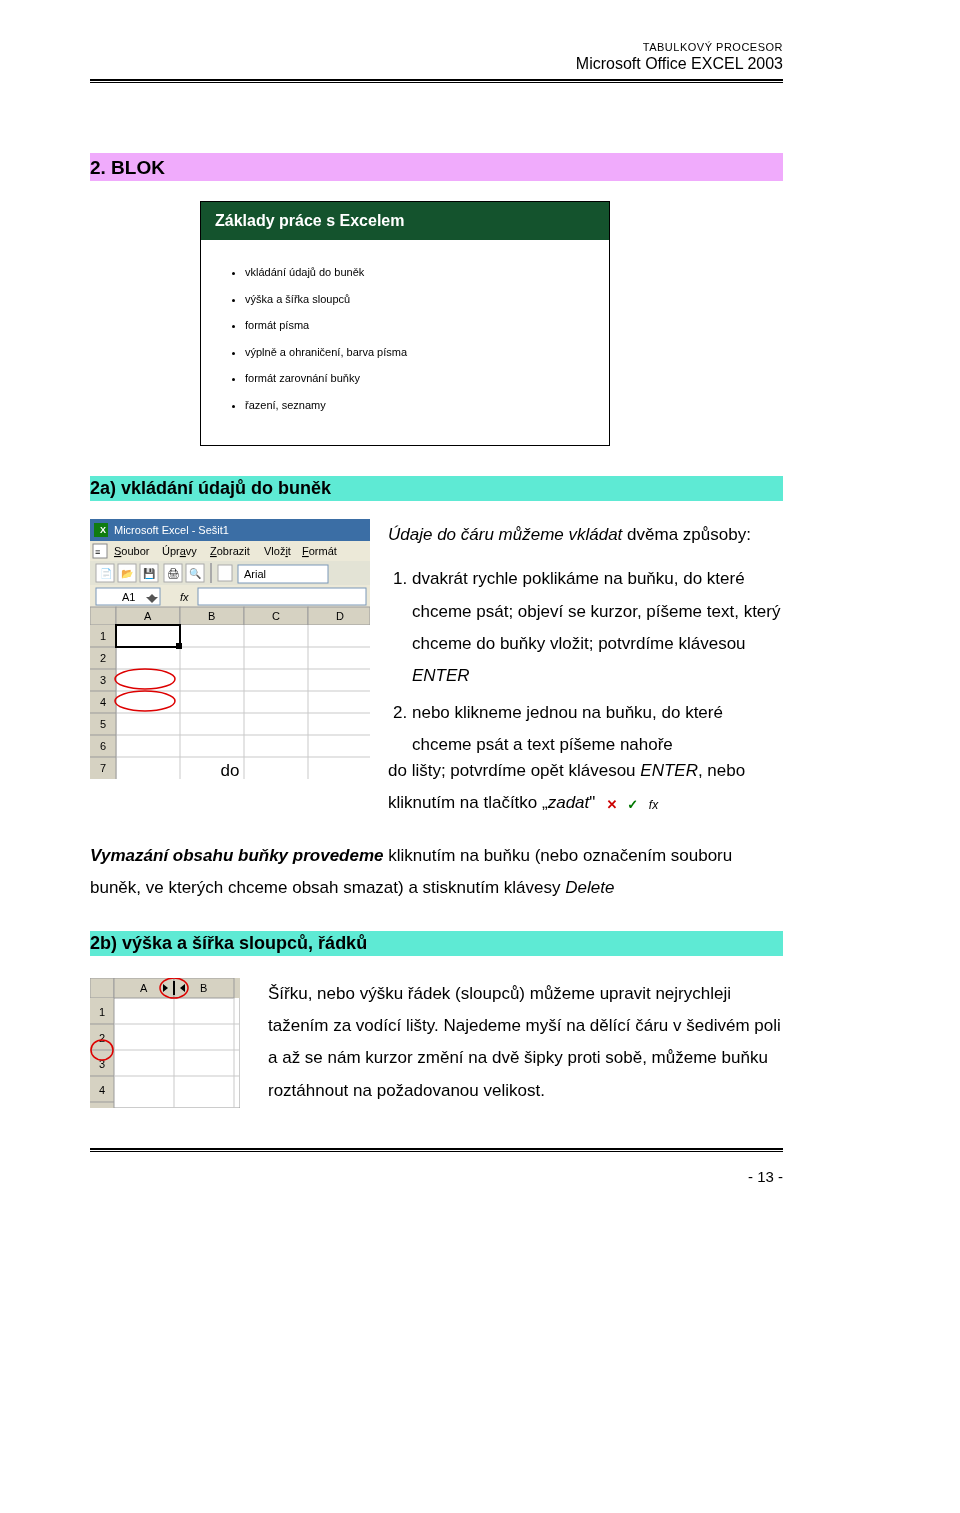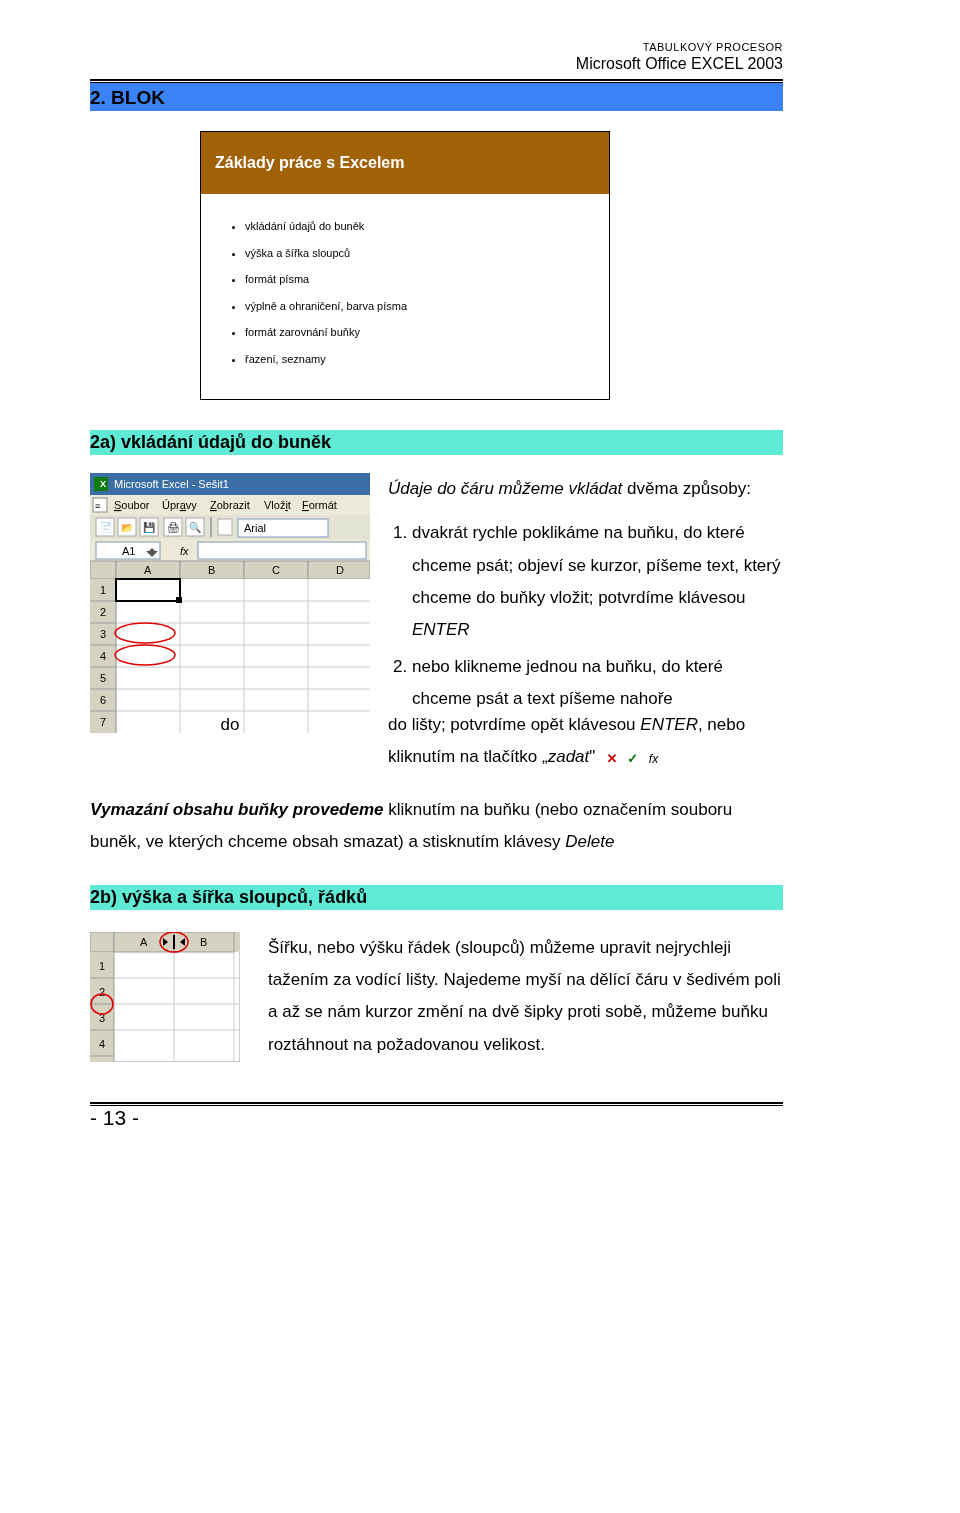--- a/index.html
+++ b/index.html
@@ -22,35 +22,36 @@
   }
   .hdr .l1 { letter-spacing: 0.5px; }
   .hdr .l2 { font-weight: normal; font-size: 16px; }
   .hdr-rule {
     margin-top: 4px;
     border-top: 2px solid #000;
     border-bottom: 1px solid #000;
     height: 4px;
   }
   .section-title {
-    background: #3b82f6;
+    margin-top: 70px;
+    background: #f0abfc;
     padding: 4px 10px 2px 0;
     font-weight: bold;
     font-size: 19px;
   }
   .box {
     margin: 20px 0 30px 110px;
     width: 410px;
     border: 1px solid #000;
   }
   .box-head {
-    background: #a16207;
+    background: #14532d;
     color: #fff;
     font-weight: bold;
-    padding: 22px 14px;
+    padding: 10px 14px;
     font-size: 16px;
   }
   .box-body {
     padding: 14px 14px 22px 14px;
   }
   .box-body ul {
     margin: 0;
     padding-left: 30px;
     font-size: 11px;
   }
@@ -95,23 +96,23 @@
     margin-top: 22px;
     margin-bottom: 30px;
   }
   .footer-rule {
     border-top: 2px solid #000;
     border-bottom: 1px solid #000;
     height: 4px;
     margin-top: 40px;
   }
   .pgnum {
-    text-align: left;
-    font-size: 21px;
-    margin-top: 0;
+    text-align: right;
+    font-size: 15px;
+    margin-top: 16px;
   }
   svg { display: block; }
   .mini-icons {
     display: inline-block;
     vertical-align: middle;
     margin-left: 4px;
   }
   .mini-icons span {
     display: inline-block;
     width: 16px;

